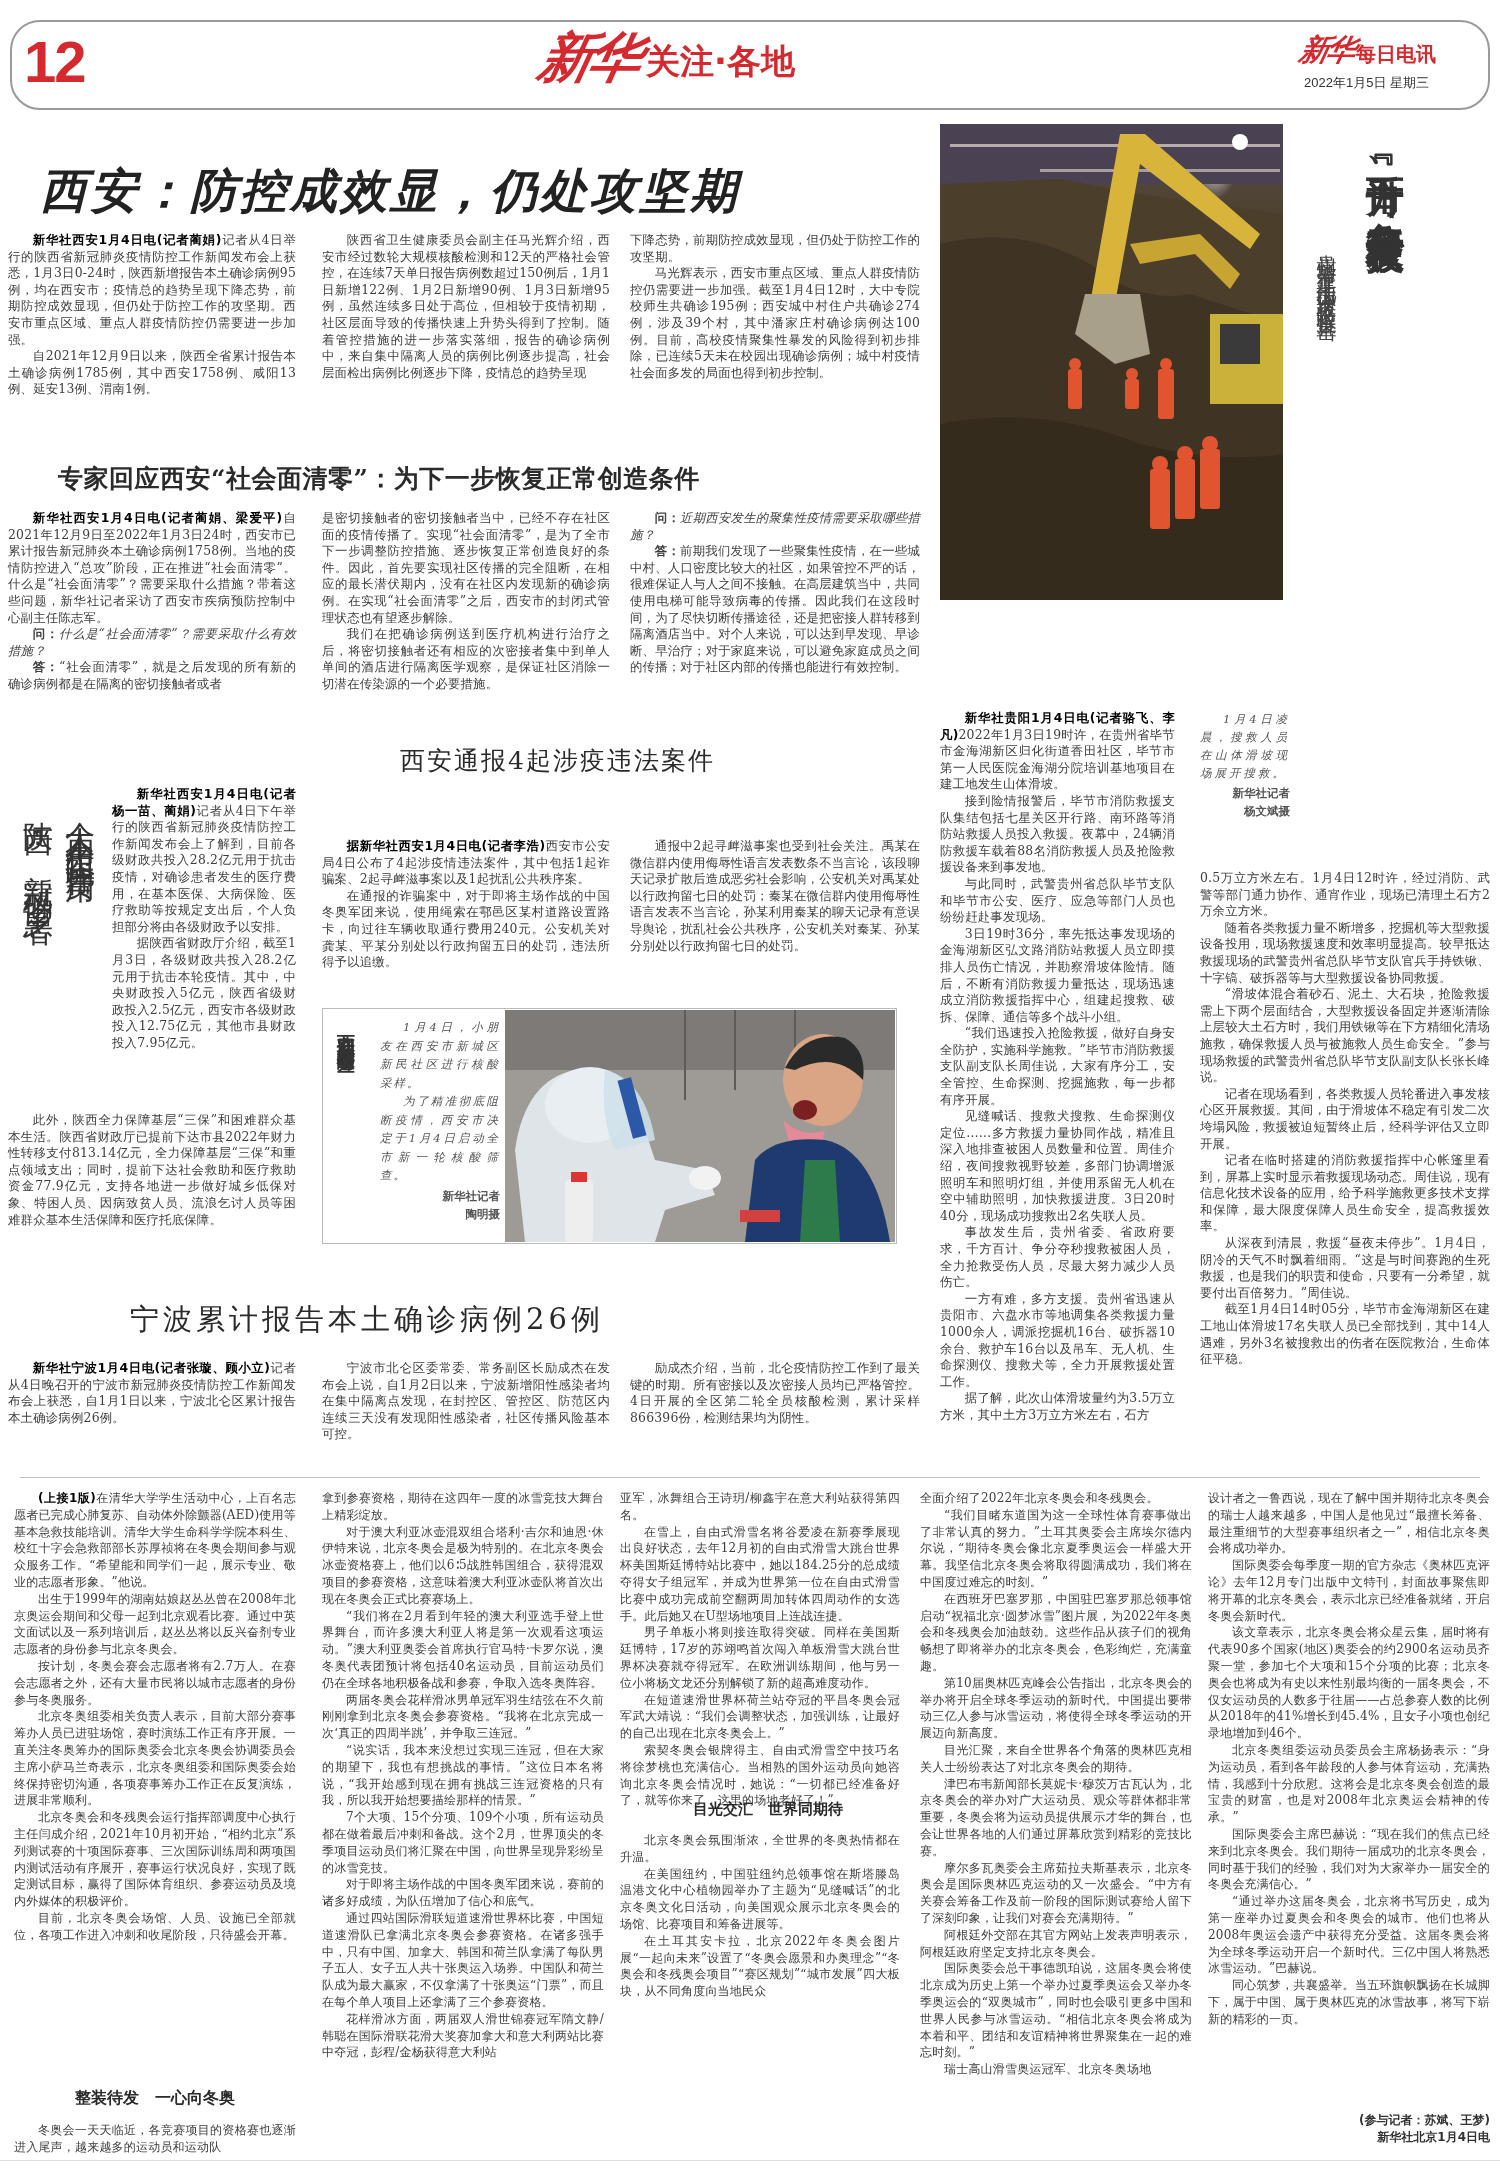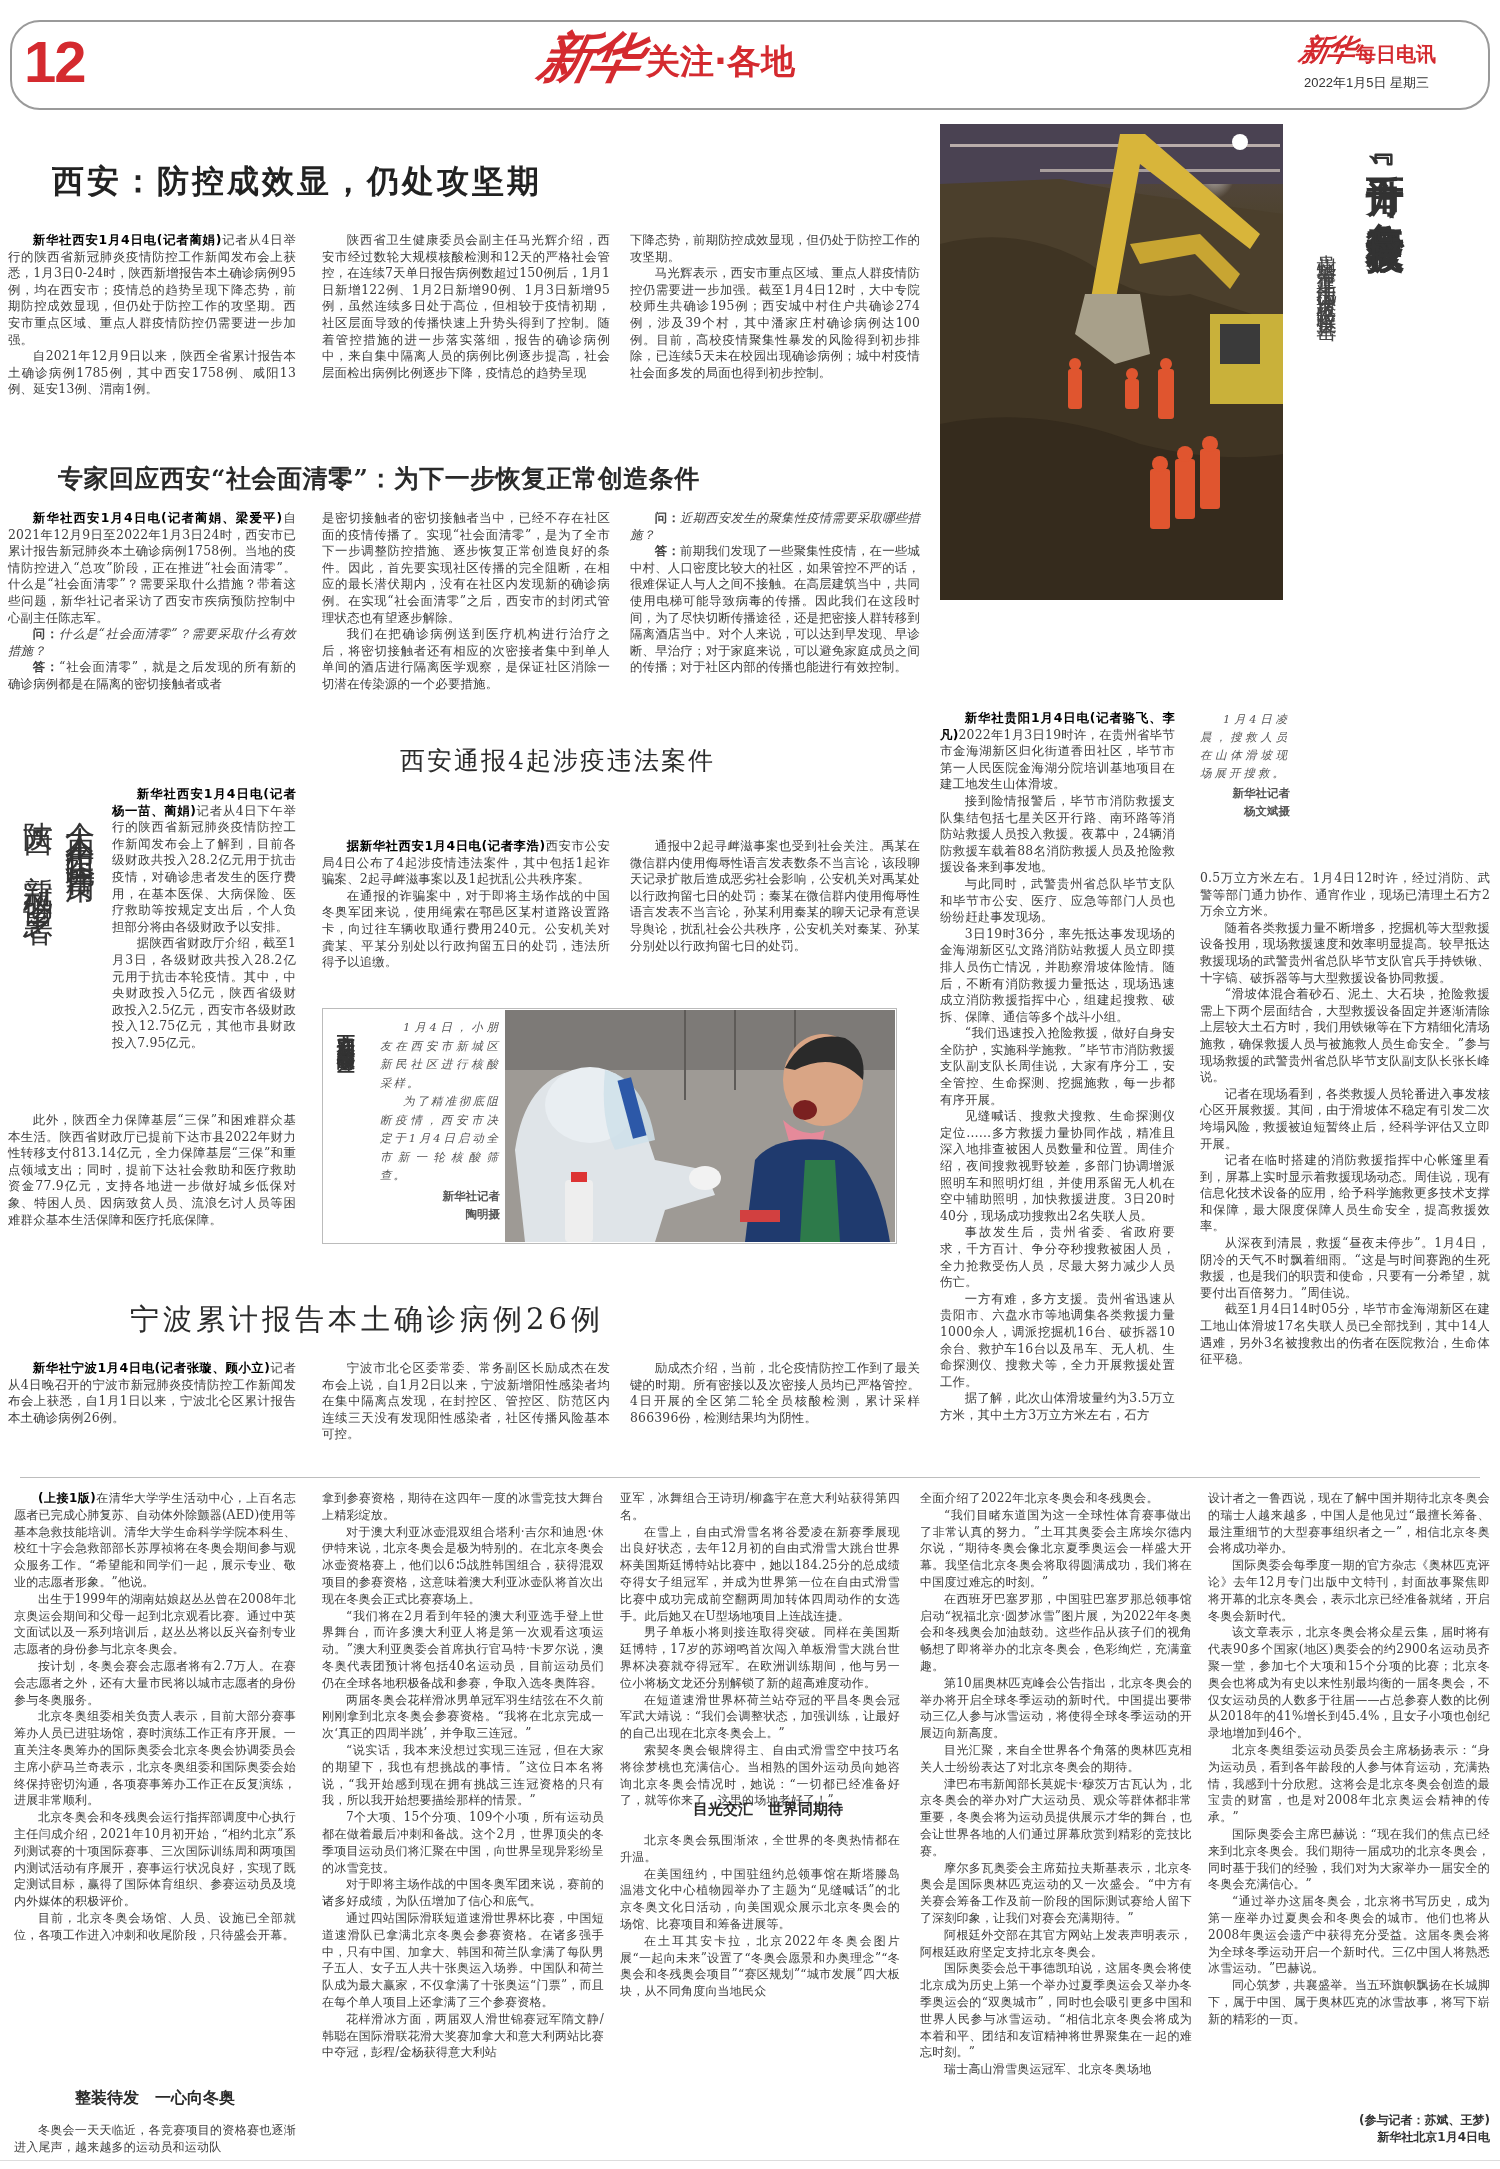--- a/index.html
+++ b/index.html
@@ -48,21 +48,21 @@
 <div class="abs brand">
   <span class="brand-logo">新华</span>
   <span class="brand-section">关注·各地</span>
 </div>
 <div class="abs paper-name">
   <span class="paper-logo">新华</span>
   <span class="paper-title">每日电讯</span>
 </div>
 <div class="abs paper-date">2022年1月5日 星期三</div>
 
-<div class="abs headline-xl" style="left:52px;top:160px;font-size:32px;letter-spacing:3px;">西安：防控成效显，仍处攻坚期</div>
+<div class="abs headline-xl" style="left:40px;top:160px;font-size:47px;letter-spacing:3px;font-style:italic;">西安：防控成效显，仍处攻坚期</div>
 <div class="abs body-text" style="left:8px;top:232px;width:288px;" id="xian-c1">
     <p><span class="lead">新华社西安1月4日电(记者蔺娟)</span><span>记者从4日举行的陕西省新冠肺炎疫情防控工作新闻发布会上获悉，1月3日0-24时，陕西新增报告本土确诊病例95例，均在西安市；疫情总的趋势呈现下降态势，前期防控成效显现，但仍处于防控工作的攻坚期。西安市重点区域、重点人群疫情防控仍需要进一步加强。</span></p>
     <p><span>自2021年12月9日以来，陕西全省累计报告本土确诊病例1785例，其中西安1758例、咸阳13例、延安13例、渭南1例。</span></p>
   </div>
 <div class="abs body-text" style="left:322px;top:232px;width:288px;" id="xian-c2">
     <p><span>陕西省卫生健康委员会副主任马光辉介绍，西安市经过数轮大规模核酸检测和12天的严格社会管控，在连续7天单日报告病例数超过150例后，1月1日新增122例、1月2日新增90例、1月3日新增95例，虽然连续多日处于高位，但相较于疫情初期，社区层面导致的传播快速上升势头得到了控制。随着管控措施的进一步落实落细，报告的确诊病例中，来自集中隔离人员的病例比例逐步提高，社会层面检出病例比例逐步下降，疫情总的趋势呈现</span></p>
   </div>
 <div class="abs body-text" style="left:630px;top:232px;width:290px;" id="xian-c3">
     <p class="noind"><span>下降态势，前期防控成效显现，但仍处于防控工作的攻坚期。</span></p>
     <p><span>马光辉表示，西安市重点区域、重点人群疫情防控仍需要进一步加强。截至1月4日12时，大中专院校师生共确诊195例；西安城中村住户共确诊274例，涉及39个村，其中潘家庄村确诊病例达100例。目前，高校疫情聚集性暴发的风险得到初步排除，已连续5天未在校园出现确诊病例；城中村疫情社会面多发的局面也得到初步控制。</span></p>

